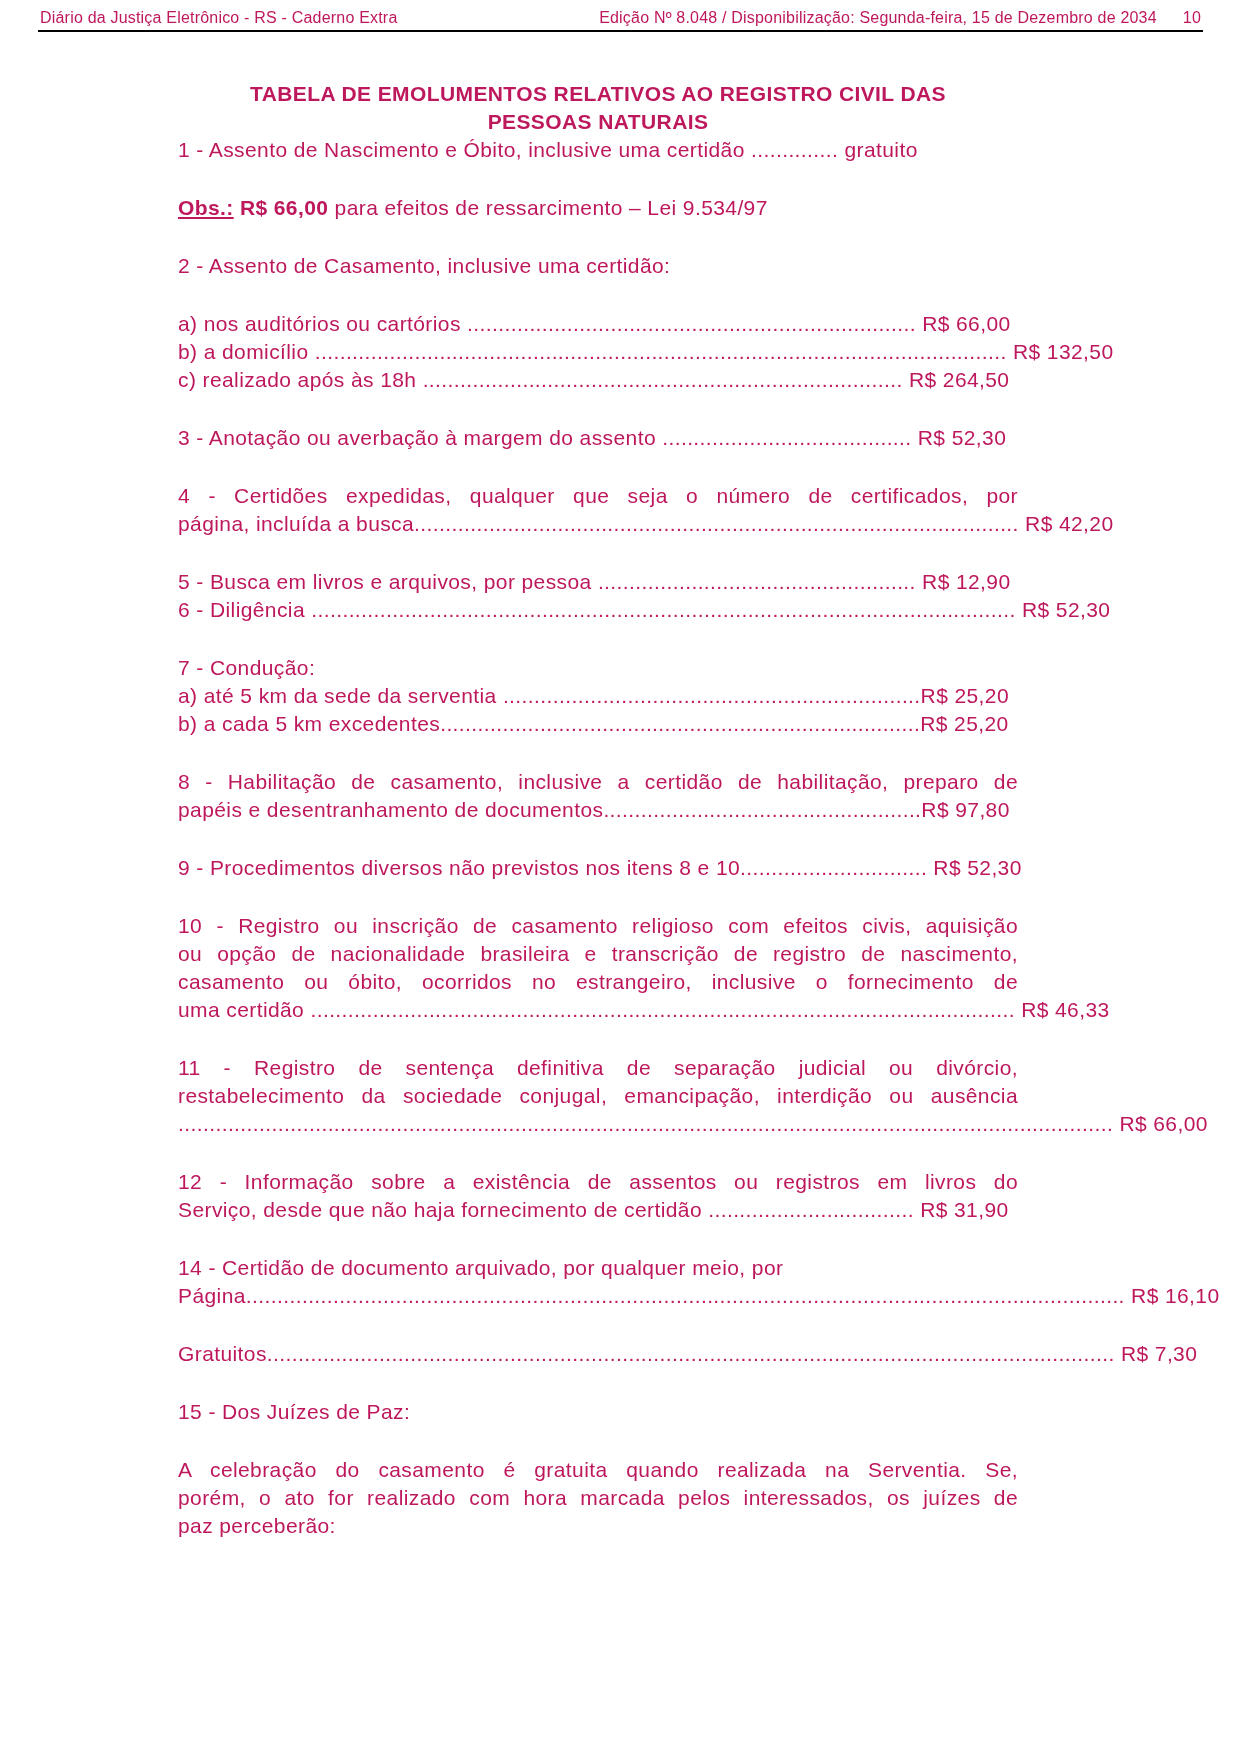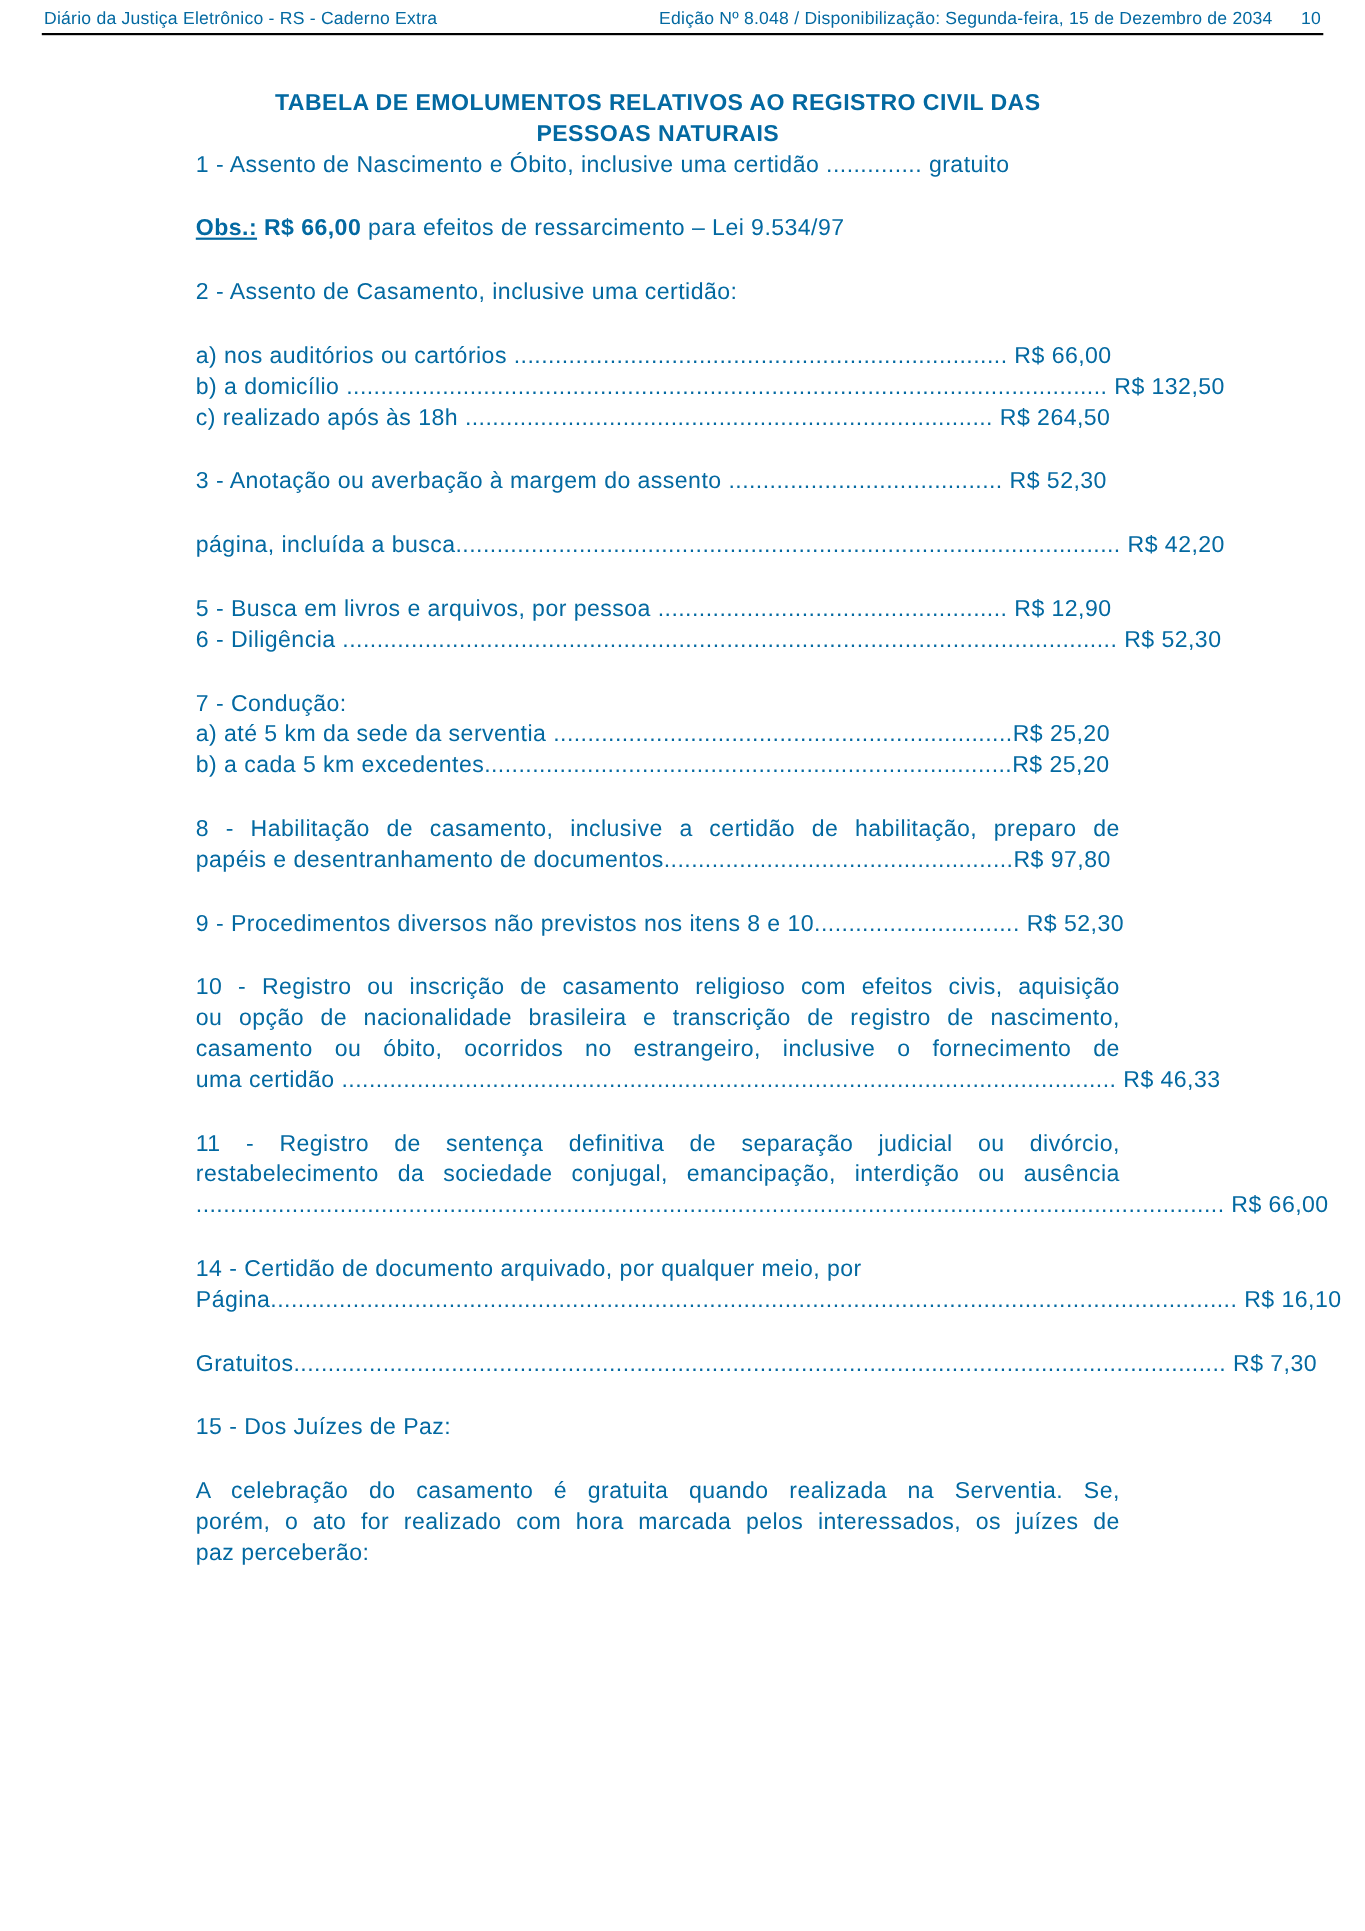--- a/index.html
+++ b/index.html
@@ -1,19 +1,19 @@
 <!DOCTYPE html>
 <html><head>
 <meta charset="utf-8">
 <style>
   html,body { margin:0; padding:0; background:#e8e8e8; }
   .page {
     position:relative;
     width:1241px; height:1755px;
-    background:#ffffff; color:#0369a1;
+    background:#ffffff; color:#be185d;
     font-family:"Liberation Sans", sans-serif;
     overflow:hidden;
   }
   .header {
     margin:0 38px;
     padding:9px 2px 3px 2px;
     border-bottom:2px solid #000;
     display:flex; justify-content:space-between; align-items:flex-end;
     font-size:16px; letter-spacing:0.2px;
     white-space:nowrap;
@@ -63,20 +63,21 @@
         </div>
         <div class="block">
           <div class="line"><span>a) nos auditórios ou cartórios ........................................................................ R$ 66,00</span></div>
           <div class="line"><span>b) a domicílio ............................................................................................................... R$ 132,50</span></div>
           <div class="line"><span>c) realizado após às 18h ............................................................................. R$ 264,50</span></div>
         </div>
         <div class="block">
           <div class="line"><span>3 - Anotação ou averbação à margem do assento ........................................ R$ 52,30</span></div>
         </div>
         <div class="block">
+          <div class="line stretch"><span>4 - Certidões expedidas, qualquer que seja o número de certificados, por</span></div>
           <div class="line"><span>página, incluída a busca................................................................................................. R$ 42,20</span></div>
         </div>
         <div class="block">
           <div class="line"><span>5 - Busca em livros e arquivos, por pessoa ................................................... R$ 12,90</span></div>
           <div class="line"><span>6 - Diligência ................................................................................................................. R$ 52,30</span></div>
         </div>
         <div class="block">
           <div class="line"><span>7 - Condução:</span></div>
           <div class="line"><span>a) até 5 km da sede da serventia ...................................................................R$ 25,20</span></div>
           <div class="line"><span>b) a cada 5 km excedentes.............................................................................R$ 25,20</span></div>
@@ -93,20 +94,24 @@
           <div class="line stretch"><span>ou opção de nacionalidade brasileira e transcrição de registro de nascimento,</span></div>
           <div class="line stretch"><span>casamento ou óbito, ocorridos no estrangeiro, inclusive o fornecimento de</span></div>
           <div class="line"><span>uma certidão ................................................................................................................. R$ 46,33</span></div>
         </div>
         <div class="block">
           <div class="line stretch"><span>11 - Registro de sentença definitiva de separação judicial ou divórcio,</span></div>
           <div class="line stretch"><span>restabelecimento da sociedade conjugal, emancipação, interdição ou ausência</span></div>
           <div class="line"><span>...................................................................................................................................................... R$ 66,00</span></div>
         </div>
         <div class="block">
+          <div class="line stretch"><span>12 - Informação sobre a existência de assentos ou registros em livros do</span></div>
+          <div class="line"><span>Serviço, desde que não haja fornecimento de certidão ................................. R$ 31,90</span></div>
+        </div>
+        <div class="block">
           <div class="line"><span>14 - Certidão de documento arquivado, por qualquer meio, por</span></div>
           <div class="line"><span>Página............................................................................................................................................. R$ 16,10</span></div>
         </div>
         <div class="block">
           <div class="line"><span>Gratuitos........................................................................................................................................ R$ 7,30</span></div>
         </div>
         <div class="block">
           <div class="line"><span>15 - Dos Juízes de Paz:</span></div>
         </div>
         <div class="block">

